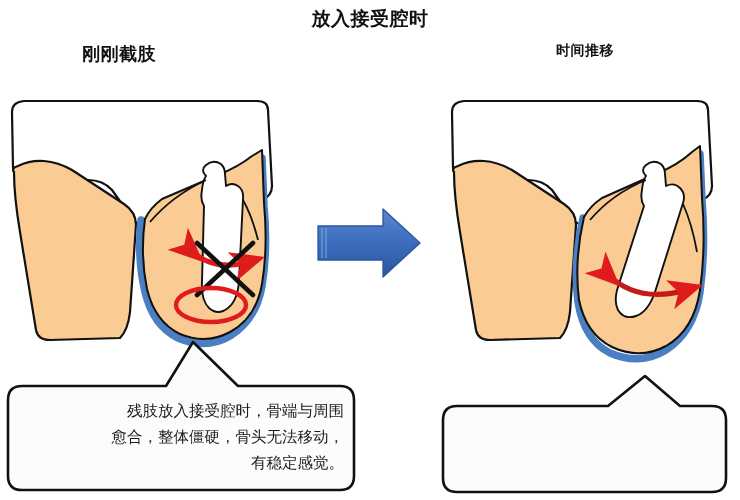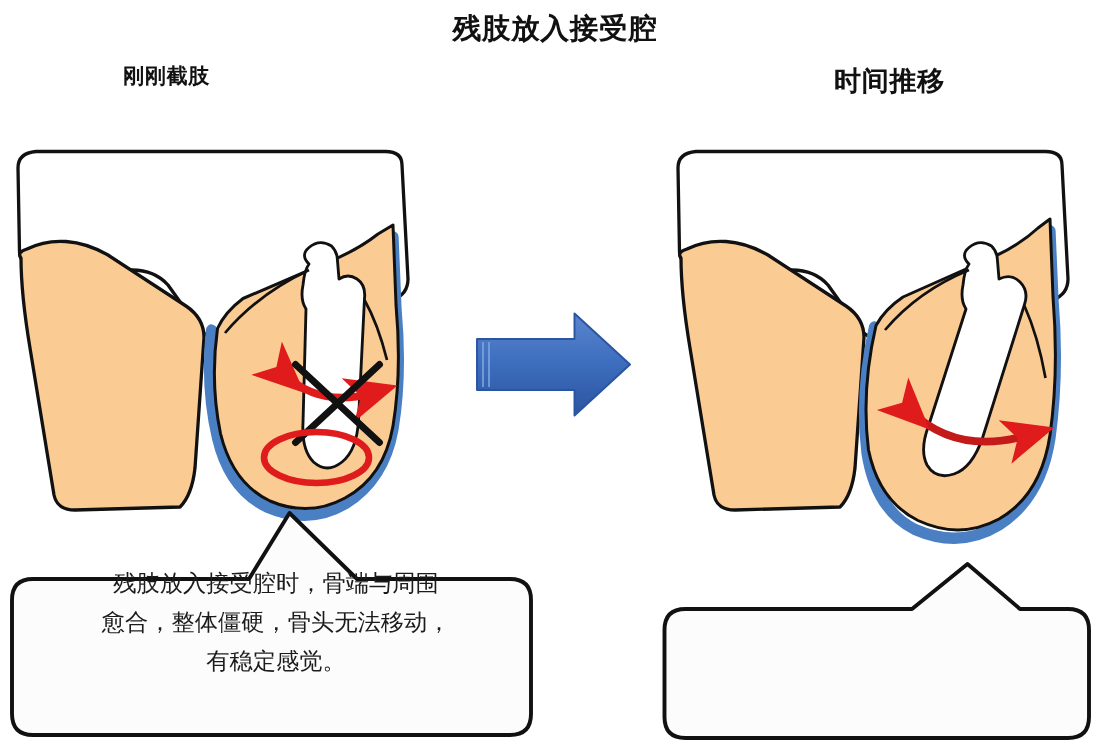--- a/index.html
+++ b/index.html
@@ -30,40 +30,40 @@
     letter-spacing: 0.5px;
   }
   #title-main {
     left: 0; top: 6px;
     width: 740px;
     text-align: center;
     font-size: 19px;
   }
   #label-left {
     left: 82px; top: 42px;
-    font-size: 14px;
+    font-size: 18px;
   }
   #label-right {
     left: 540px; top: 42px;
-    font-size: 18px;
+    font-size: 14px;
     padding-left: 16px;
   }
   .bubble-text {
     position: absolute;
     font-weight: normal;
     font-size: 15.5px;
     line-height: 26px;
     color: #1b1b1b;
     white-space: pre-line;
   }
   #bubble-text-left {
     left: 24px;
-    top: 376px;
+    top: 398px;
     width: 320px;
-    text-align: center;
+    text-align: right;
   }
   #bubble-text-right {
     left: 462px;
     top: 420px;
     width: 262px;
     text-align: center;
   }
 </style>
 </head>
 <body>
@@ -168,21 +168,21 @@
                L22,490 Q8,490 8,476 L8,400 Q8,386 22,386 Z" fill="#FCFCFC" stroke="#111111" stroke-width="2.6" stroke-linejoin="round"></path>
     </g>
 
     <g>
       <path d="M457,406 L608,406 L645,376 L680,406 L712,406
                Q726,406 726,420 L726,478 Q726,492 712,492
                L457,492 Q443,492 443,478 L443,420 Q443,406 457,406 Z" fill="#FCFCFC" stroke="#111111" stroke-width="2.6" stroke-linejoin="round"></path>
     </g>
   </svg>
 
-  <div class="txt" id="title-main">残肢放入接受腔</div>
+  <div class="txt" id="title-main">放入接受腔时</div>
 
   <div class="txt" id="label-left">刚刚截肢</div>
 
   <div class="txt" id="label-right">时间推移</div>
 
   <div class="bubble-text" id="bubble-text-left">残肢放入接受腔时，骨端与周围
 愈合，整体僵硬，骨头无法移动，
 有稳定感觉。</div>
 
 

